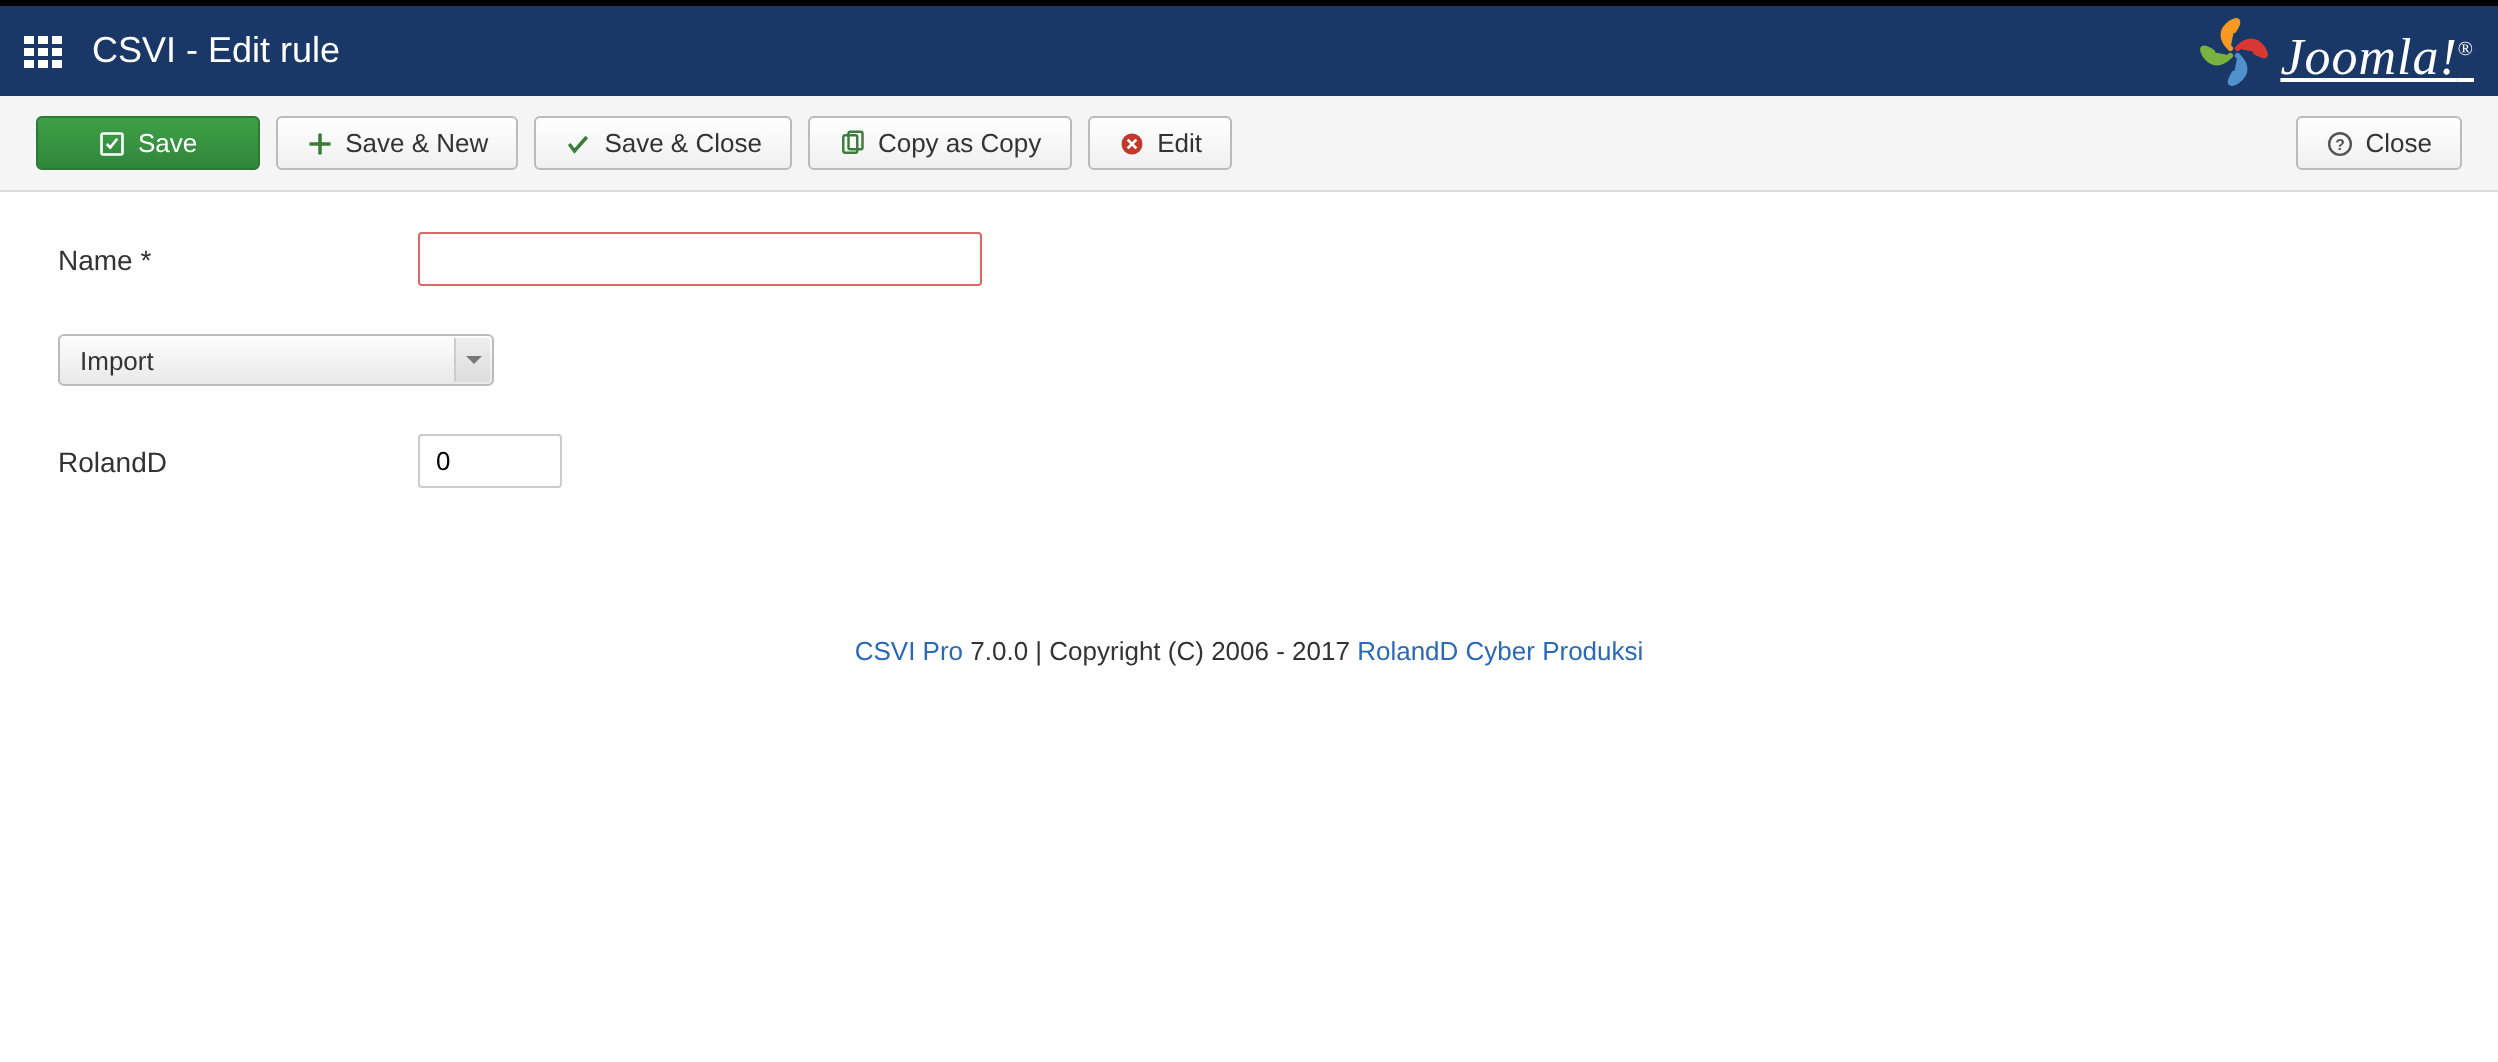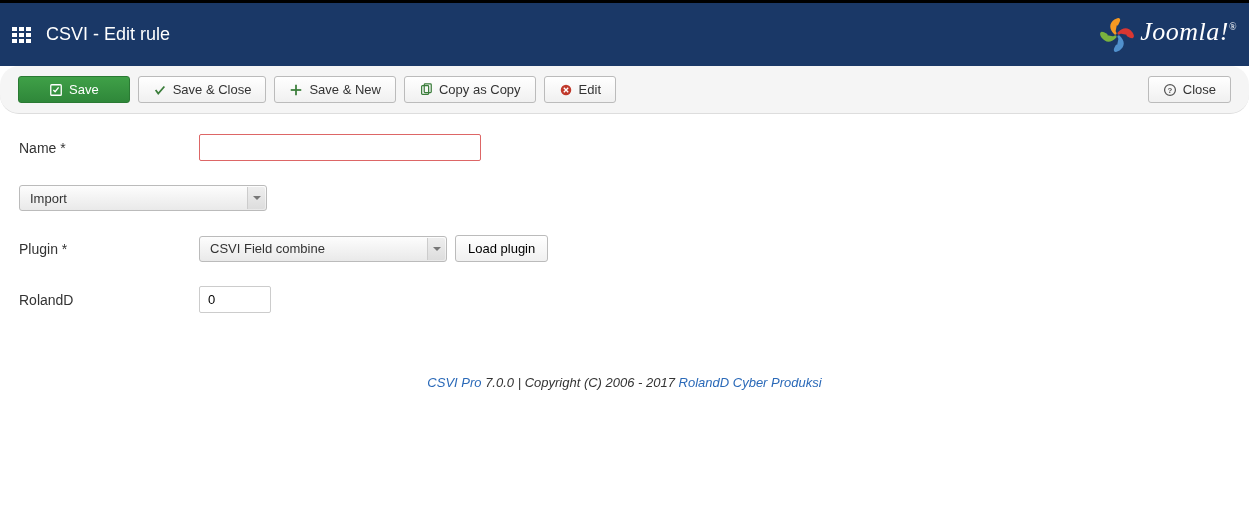--- a/index.html
+++ b/index.html
@@ -3,43 +3,42 @@
   <meta charset="utf-8">
   <style>
     * { box-sizing: border-box; margin: 0; padding: 0; }
     body { font-family: -apple-system, BlinkMacSystemFont, "Segoe UI", Helvetica, Arial, sans-serif; font-size: 13px; color: #333; background: #fff; }
 
     .topbar-black { height: 3px; background: #000; }
 
     .header {
       background: #1a3867;
       color: #fff;
-      height: 63px;
+      height: 45px;
       display: flex;
       align-items: center;
       padding: 0 12px;
       justify-content: space-between;
     }
     .header-left { display: flex; align-items: center; gap: 12px; }
     .grid-icon { display: inline-flex; flex-wrap: wrap; width: 22px; height: 18px; gap: 2px; align-content: center; }
     .grid-icon span { width: 5px; height: 4px; background: #fff; display: block; }
     .header-title { font-size: 18px; font-weight: normal; }
-    .joomla-logo { display: flex; align-items: flex-start; gap: 4px; }
+    .joomla-logo { display: flex; align-items: flex-end; gap: 4px; text-decoration: underline; }
     .joomla-mark svg { display: block; }
     .joomla-word { font-size: 26px; font-family: Georgia, serif; font-style: italic; letter-spacing: 0.5px; }
     .joomla-r { font-size: 10px; vertical-align: super; font-style: normal; }
 
     .toolbar {
       background: #f5f5f5;
       border-bottom: 1px solid #ddd;
       padding: 10px 18px;
       display: flex;
       align-items: flex-end;
       justify-content: space-between;
-      border-radius: 19px;
     }
     .toolbar-left { display: flex; gap: 8px; }
     .toolbar-right { display: flex; gap: 8px; }
 
     .btn {
       display: inline-flex;
       align-items: center;
       gap: 6px;
       padding: 5px 14px;
       font-size: 13px;
@@ -53,37 +52,37 @@
       background: linear-gradient(#3fa047, #2f873a);
       border-color: #2a7a33;
       color: #fff;
       padding: 5px 30px;
     }
     .btn-primary .icon svg path, .btn-primary .icon svg polyline { stroke: #fff; }
 
     .icon { display: inline-flex; align-items: center; justify-content: center; width: 14px; height: 14px; }
     .icon svg { width: 14px; height: 14px; }
 
-    .form-area { padding: 20px 19px; }
+    .form-area { padding: 20px 29px; }
     .form-row { display: flex; align-items: center; margin-bottom: 24px; }
     .form-label { width: 180px; font-size: 14px; color: #333; }
     .form-field { display: flex; align-items: center; gap: 8px; }
 
     .text-input {
       width: 282px;
       height: 27px;
       padding: 2px 8px;
       border: 1px solid #d66;
       border-radius: 2px;
       font-size: 13px;
     }
 
     .select-wrap {
       position: relative;
-      width: 248px;
+      width: 218px;
       height: 26px;
       border: 1px solid #bbb;
       border-radius: 3px;
       background: linear-gradient(#fdfdfd, #e9e9e9);
       display: flex;
       align-items: center;
       padding: 0 26px 0 10px;
       font-size: 13px;
       cursor: pointer;
     }
@@ -121,23 +120,22 @@
       height: 27px;
       padding: 2px 8px;
       border: 1px solid #ccc;
       border-radius: 2px;
       font-size: 13px;
     }
 
     .footer {
       text-align: center;
       font-size: 13px;
-      margin-top: 18px;
+      margin-top: 30px;
       color: #333;
-      font-style: italic;
     }
     .footer a { color: #2a69b8; text-decoration: none; }
   </style>
 </head>
 <body>
 
 <div class="topbar-black"></div>
 
 <div class="header">
   <div class="header-left">
@@ -176,33 +174,33 @@
         <svg viewBox="0 0 16 16">
             <rect x="2" y="2" width="12" height="12" rx="1" fill="none" stroke="#fff" stroke-width="1.5"></rect>
             <polyline points="5,8 7,10 11,5" fill="none" stroke="#fff" stroke-width="1.6"></polyline>
           </svg>
       </span>
       <span>Save</span>
     </button>
     <button class="btn">
       <span class="icon">
         <svg viewBox="0 0 16 16">
-            <polyline points="3,8 6,12 13,4" fill="none" stroke="#3a7d3a" stroke-width="2"></polyline>
-          </svg>
-      </span>
-      <span>Save &amp; Close</span>
-    </button>
-    <button class="btn">
-      <span class="icon">
-        <svg viewBox="0 0 16 16">
             <line x1="8" y1="2" x2="8" y2="14" stroke="#3a7d3a" stroke-width="2"></line>
             <line x1="2" y1="8" x2="14" y2="8" stroke="#3a7d3a" stroke-width="2"></line>
           </svg>
       </span>
       <span>Save &amp; New</span>
+    </button>
+    <button class="btn">
+      <span class="icon">
+        <svg viewBox="0 0 16 16">
+            <polyline points="3,8 6,12 13,4" fill="none" stroke="#3a7d3a" stroke-width="2"></polyline>
+          </svg>
+      </span>
+      <span>Save &amp; Close</span>
     </button>
     <button class="btn">
       <span class="icon">
         <svg viewBox="0 0 16 16">
             <rect x="3" y="3" width="8" height="10" rx="1" fill="none" stroke="#3a7d3a" stroke-width="1.4"></rect>
             <rect x="6" y="1" width="8" height="10" rx="1" fill="none" stroke="#3a7d3a" stroke-width="1.4"></rect>
           </svg>
       </span>
       <span>Copy as Copy</span>
     </button>
@@ -241,30 +239,20 @@
 
   <div class="form-row">
     <div class="form-field">
       <div class="select-wrap">
         <span>Import</span>
         <span class="select-arrow"></span>
       </div>
     </div>
   </div>
 
-  <div class="form-row">
-    <div class="form-label">Plugin *</div>
-    <div class="form-field">
-      <div class="select-wrap">
-        <span>CSVI Field combine</span>
-        <span class="select-arrow"></span>
-      </div>
-      <button class="btn-mini">Load plugin</button>
-    </div>
-  </div>
 
   <div class="form-row">
     <div class="form-label">RolandD</div>
     <div class="form-field">
       <input class="num-input" type="text" value="0" style="">
     </div>
   </div>
 
 </div>
 

